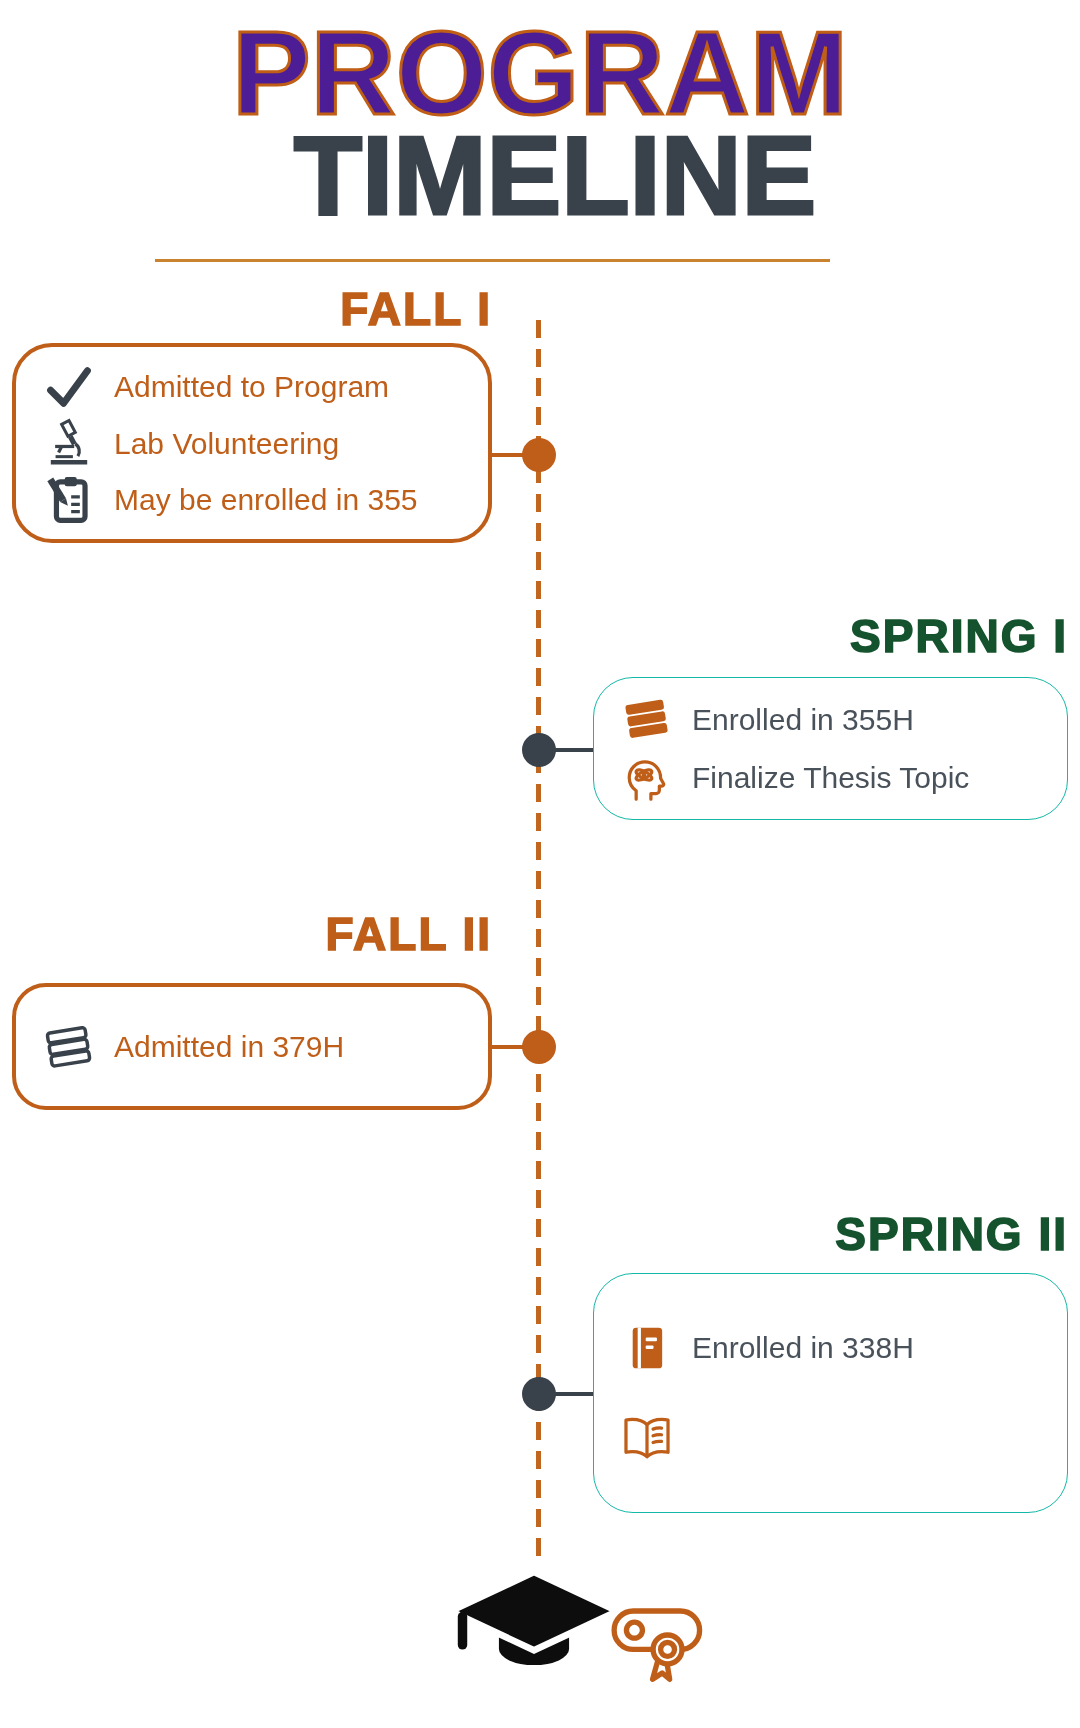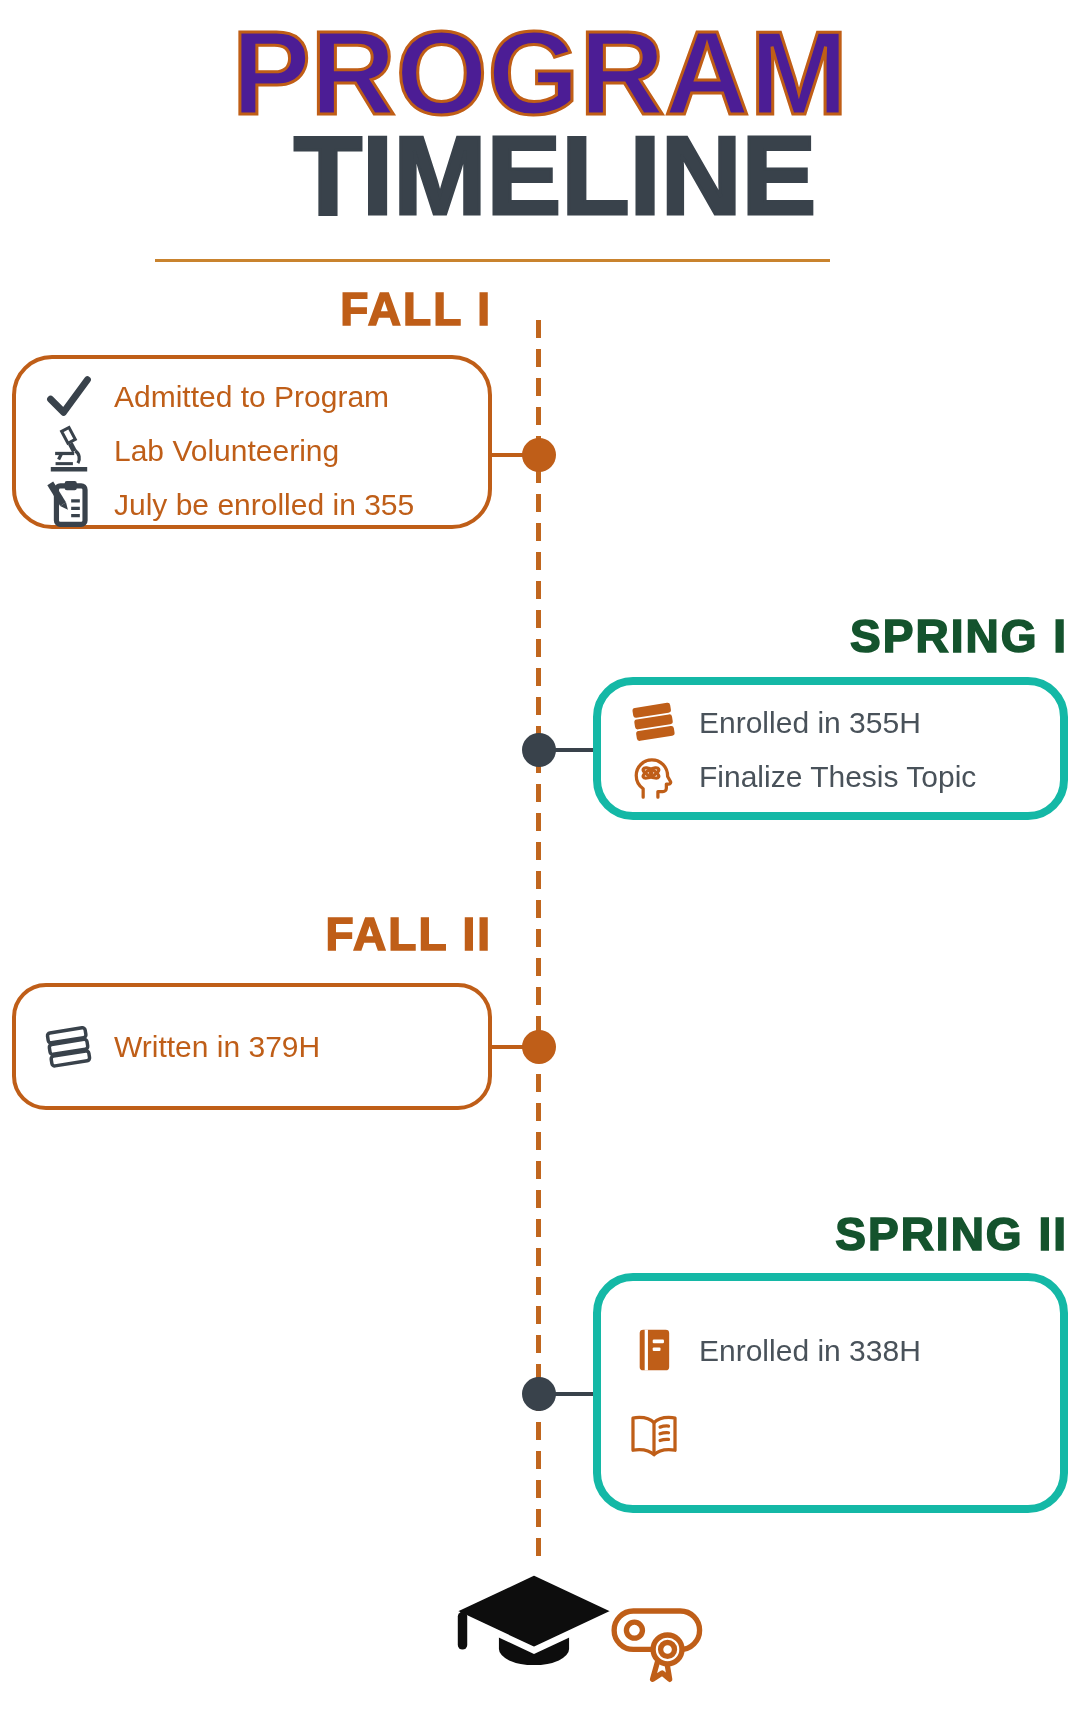--- a/index.html
+++ b/index.html
@@ -26,21 +26,21 @@
   
   .stage-heading{font-size:46px;font-weight:bold;text-align:right;line-height:1;
                  -webkit-text-stroke:1.6px currentColor;letter-spacing:2px;}
   .stage-heading.orange{color:#bf5e18;}
   .stage-heading.slate{color:#14532d;}
 
   
   .card{box-sizing:border-box;border-radius:40px;background:#fff;display:flex;
         flex-direction:column;justify-content:space-evenly;padding:10px 14px 10px 26px;z-index:1;}
   .card.orange{border:4px solid #bf5e18;}
-  .card.slate{border:8px solid #14b8a6;text-align:right;}
+  .card.slate{border:1px solid #14b8a6;text-align:right;}
   .row{display:flex;align-items:center;}
   .icon{width:54px;height:54px;flex:0 0 54px;display:flex;align-items:center;justify-content:center;margin-right:18px;}
   .icon svg{width:52px;height:52px;}
   .icon.slate{color:#39424b;}
   .icon.orange{color:#bf5e18;}
   .label{font-size:30px;line-height:1.1;white-space:nowrap;}
   .label.orange{color:#bf5e18;}
   .label.slate{color:#49525a;}
 
   .footer-icon svg{width:100%;height:100%;}
@@ -50,21 +50,21 @@
 
 <div id="canvas">
 
   <div class="abs title-line title-1">PROGRAM</div>
   <div class="abs title-line title-2">TIMELINE</div>
   <div class="abs title-rule"></div>
 
   <div class="abs spine"></div>
 
   <div class="abs stage-heading orange" style="left:12px;top:286px;width:480px">FALL I</div>
-  <div class="abs card orange" style="left:12px;top:355px;width:480px;height:174px">
+  <div class="abs card orange" style="left:12px;top:343px;width:480px;height:200px">
     <div class="row">
       <span class="icon slate">
         <svg viewBox="0 0 24 24">
             <path d="M3.5 13.5 9.5 19.5 20.5 4.5" fill="none" stroke="currentColor" stroke-width="3.2" stroke-linecap="round" stroke-linejoin="round"></path>
           </svg>
       </span>
       <span class="label orange">Admitted to Program</span>
     </div>
     <div class="row">
       <span class="icon slate">
@@ -83,21 +83,21 @@
     <div class="row">
       <span class="icon slate">
         <svg viewBox="0 0 24 24">
           <rect x="6.2" y="3.6" width="13.2" height="17.8" rx="1.8" fill="none" stroke="currentColor" stroke-width="2.4"></rect>
           <rect x="10" y="1.4" width="5.6" height="4.2" rx="1" fill="currentColor"></rect>
           <path d="M13 10.6h4M13 14h4M13 17.4h4" stroke="currentColor" stroke-width="1.5"></path>
           <path d="M2 3.3 4.7 1.6 10.6 11.2 7.9 12.9z" fill="currentColor"></path>
           <path d="M7.9 12.9 10.6 11.2 11.5 14.6z" fill="currentColor"></path>
         </svg>
       </span>
-      <span class="label orange">July be enrolled in 355</span>
+      <span class="label orange">May be enrolled in 355</span>
     </div>
   </div>
   <div class="abs connector orange" style="left:490px;top:453px;width:40px"></div>
   <div class="abs dot orange" style="left:522px;top:438px"></div>
 
   <div class="abs stage-heading slate" style="left:593px;top:613px;width:475px">SPRING I</div>
   <div class="abs card slate" style="left:593px;top:677px;width:475px;height:143px">
     <div class="row">
       <span class="icon orange">
         <svg viewBox="0 0 24 24" fill="currentColor">
@@ -130,21 +130,21 @@
     <div class="row">
       <span class="icon slate">
         <svg viewBox="0 0 24 24" fill="none" stroke="currentColor" stroke-width="1.6">
           <g transform="rotate(-9 12 12)">
             <rect x="3" y="4.2" width="17.6" height="4.6" rx="1.3"></rect>
             <rect x="3" y="9.6" width="17.6" height="4.6" rx="1.3"></rect>
             <rect x="3" y="15" width="17.6" height="4.6" rx="1.3"></rect>
           </g>
         </svg>
       </span>
-      <span class="label orange">Written in 379H</span>
+      <span class="label orange">Admitted in 379H</span>
     </div>
   </div>
   <div class="abs connector orange" style="left:490px;top:1045px;width:40px"></div>
   <div class="abs dot orange" style="left:522px;top:1030px"></div>
 
   <div class="abs stage-heading slate" style="left:593px;top:1211px;width:475px">SPRING II</div>
   <div class="abs card slate" style="left:593px;top:1273px;width:475px;height:240px">
     <div class="row">
       <span class="icon orange">
         <svg viewBox="0 0 24 24" fill="currentColor">

